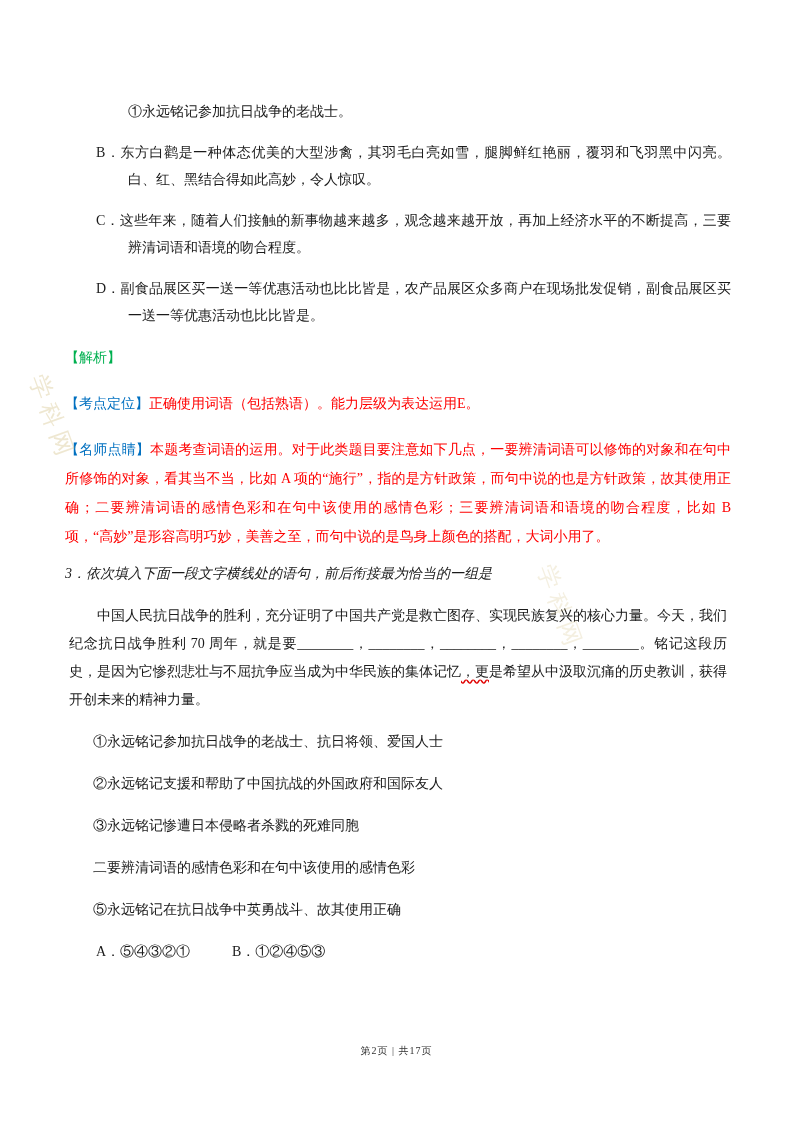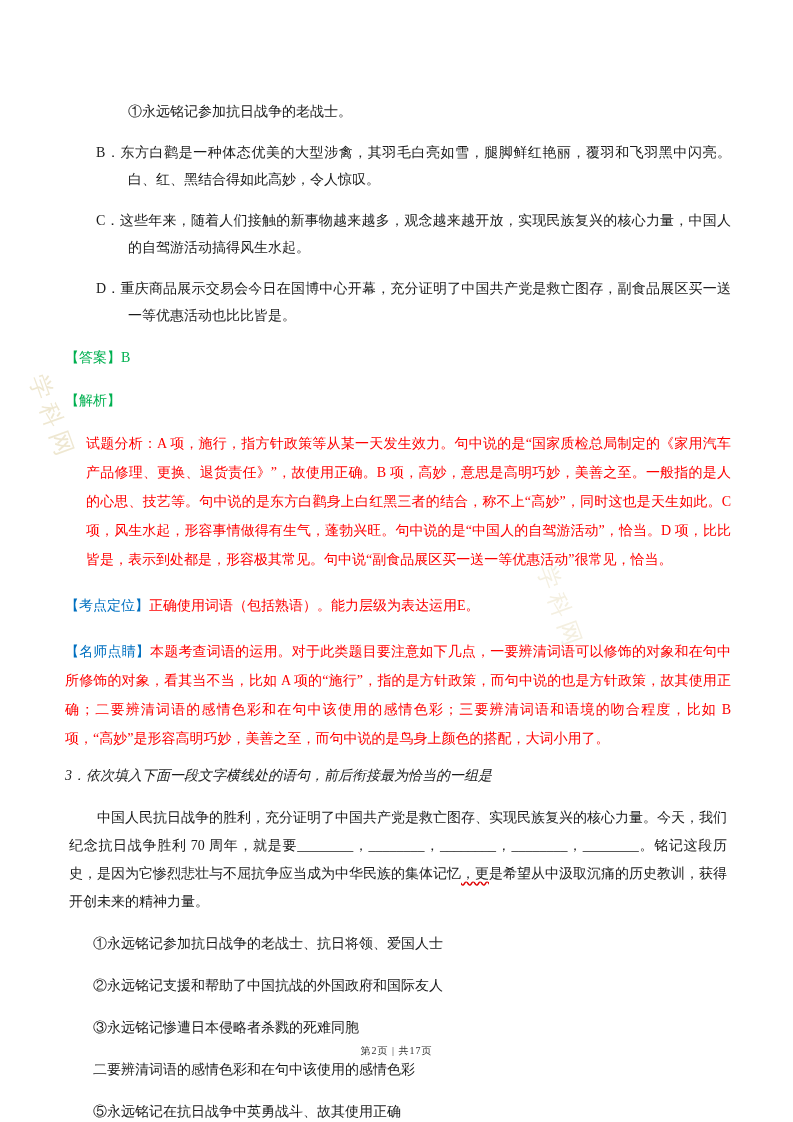--- a/index.html
+++ b/index.html
@@ -93,29 +93,27 @@
 
   <div class="watermark wm-1">学科网</div>
   <div class="watermark wm-2">学科网</div>
 
   <div class="content">
 
     <p class="cont-line">①永远铭记参加抗日战争的老战士。</p>
 
     <p class="option"><span>B．</span><span>东方白鹳是一种体态优美的大型涉禽，其羽毛白亮如雪，腿脚鲜红艳丽，覆羽和飞羽黑中闪亮。白、红、黑结合得如此高妙，令人惊叹。</span></p>
 
-    <p class="option"><span>C．</span><span>这些年来，随着人们接触的新事物越来越多，观念越来越开放，实现民族复兴的核心力量，中国人的自驾游活动搞得风生水起。</span></p>
+    <p class="option"><span>C．</span><span>这些年来，随着人们接触的新事物越来越多，观念越来越开放，再加上经济水平的不断提高，三要辨清词语和语境的吻合程度。</span></p>
 
-    <p class="option"><span>D．</span><span>重庆商品展示交易会今日在国博中心开幕，充分证明了中国共产党是救亡图存，副食品展区买一送一等优惠活动也比比皆是。</span></p>
+    <p class="option"><span>D．</span><span>副食品展区买一送一等优惠活动也比比皆是，农产品展区众多商户在现场批发促销，副食品展区买一送一等优惠活动也比比皆是。</span></p>
 
-    <p class="ans-line"><span>【答案】</span><span>B</span></p>
 
     <p class="ans-line"><span>【解析】</span></p>
 
-    <p class="analysis">试题分析：A 项，施行，指方针政策等从某一天发生效力。句中说的是“国家质检总局制定的《家用汽车产品修理、更换、退货责任》”，故使用正确。B 项，高妙，意思是高明巧妙，美善之至。一般指的是人的心思、技艺等。句中说的是东方白鹳身上白红黑三者的结合，称不上“高妙”，同时这也是天生如此。C 项，风生水起，形容事情做得有生气，蓬勃兴旺。句中说的是“中国人的自驾游活动”，恰当。D 项，比比皆是，表示到处都是，形容极其常见。句中说“副食品展区买一送一等优惠活动”很常见，恰当。</p>
 
     <p class="kaodian"><span class="label-blue">【考点定位】</span><span class="text-red">正确使用词语（包括熟语）。能力层级为表达运用E。</span></p>
 
     <p class="mingshi"><span class="label-blue">【名师点睛】</span><span>本题考查词语的运用。对于此类题目要注意如下几点，一要辨清词语可以修饰的对象和在句中所修饰的对象，看其当不当，比如 A 项的“施行”，指的是方针政策，而句中说的也是方针政策，故其使用正确；二要辨清词语的感情色彩和在句中该使用的感情色彩；三要辨清词语和语境的吻合程度，比如 B 项，“高妙”是形容高明巧妙，美善之至，而句中说的是鸟身上颜色的搭配，大词小用了。</span></p>
 
     <p class="q3-stem">3．依次填入下面一段文字横线处的语句，前后衔接最为恰当的一组是</p>
 
     <p class="q3-passage"><span>中国人民抗日战争的胜利，充分证明了中国共产党是救亡图存、实现民族复兴的核心力量。今天，我们纪念抗日战争胜利 70 周年，就是要________，________，________，________，________。铭记这段历史，是因为它惨烈悲壮与不屈抗争应当成为中华民族的集体记忆</span><span class="wavy">，更</span><span>是希望从中汲取沉痛的历史教训，获得开创未来的精神力量。</span></p>
 
     <p class="q3-item">①永远铭记参加抗日战争的老战士、抗日将领、爱国人士</p>

